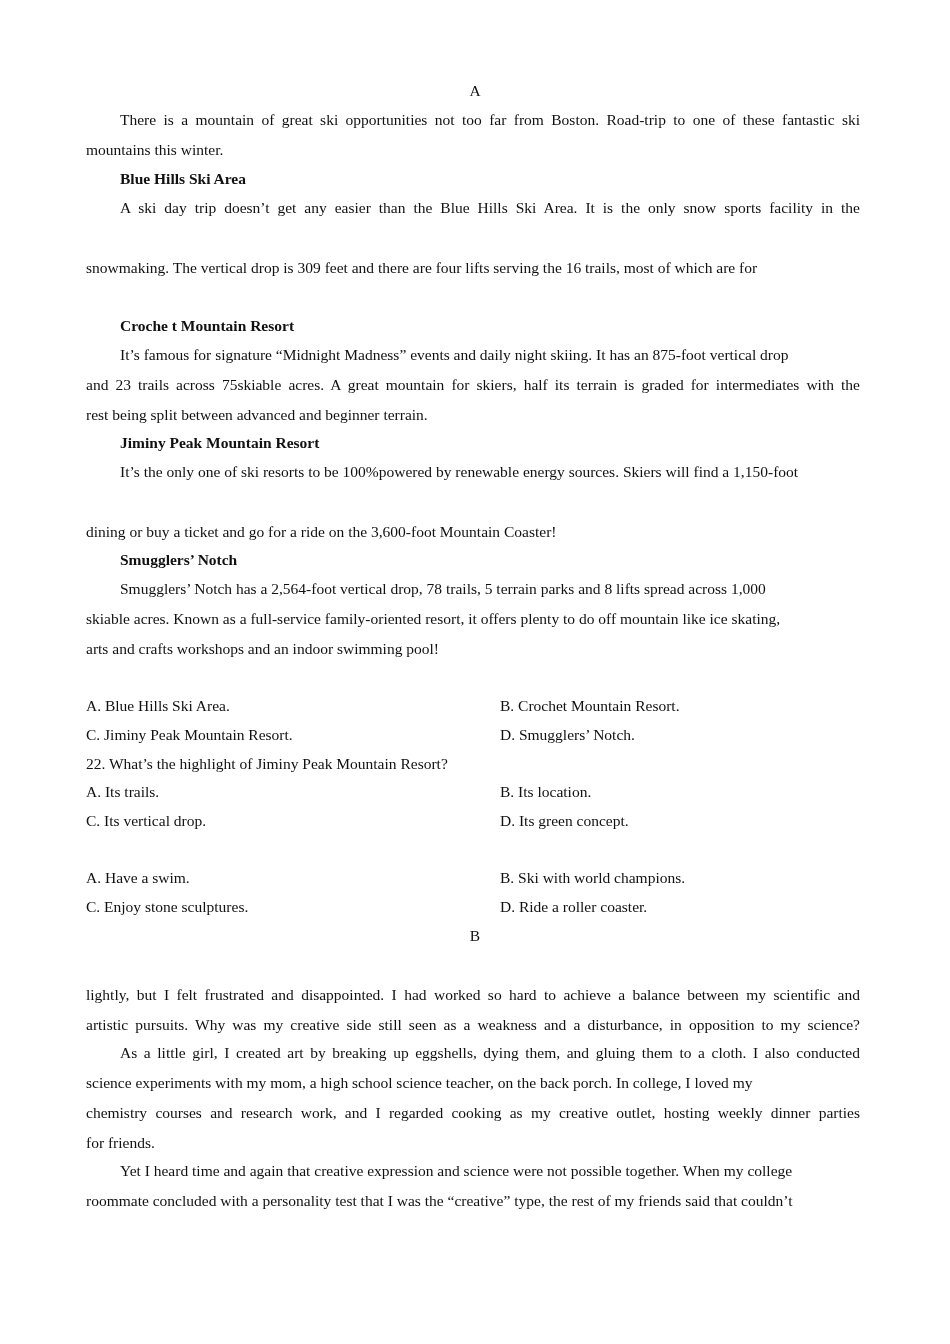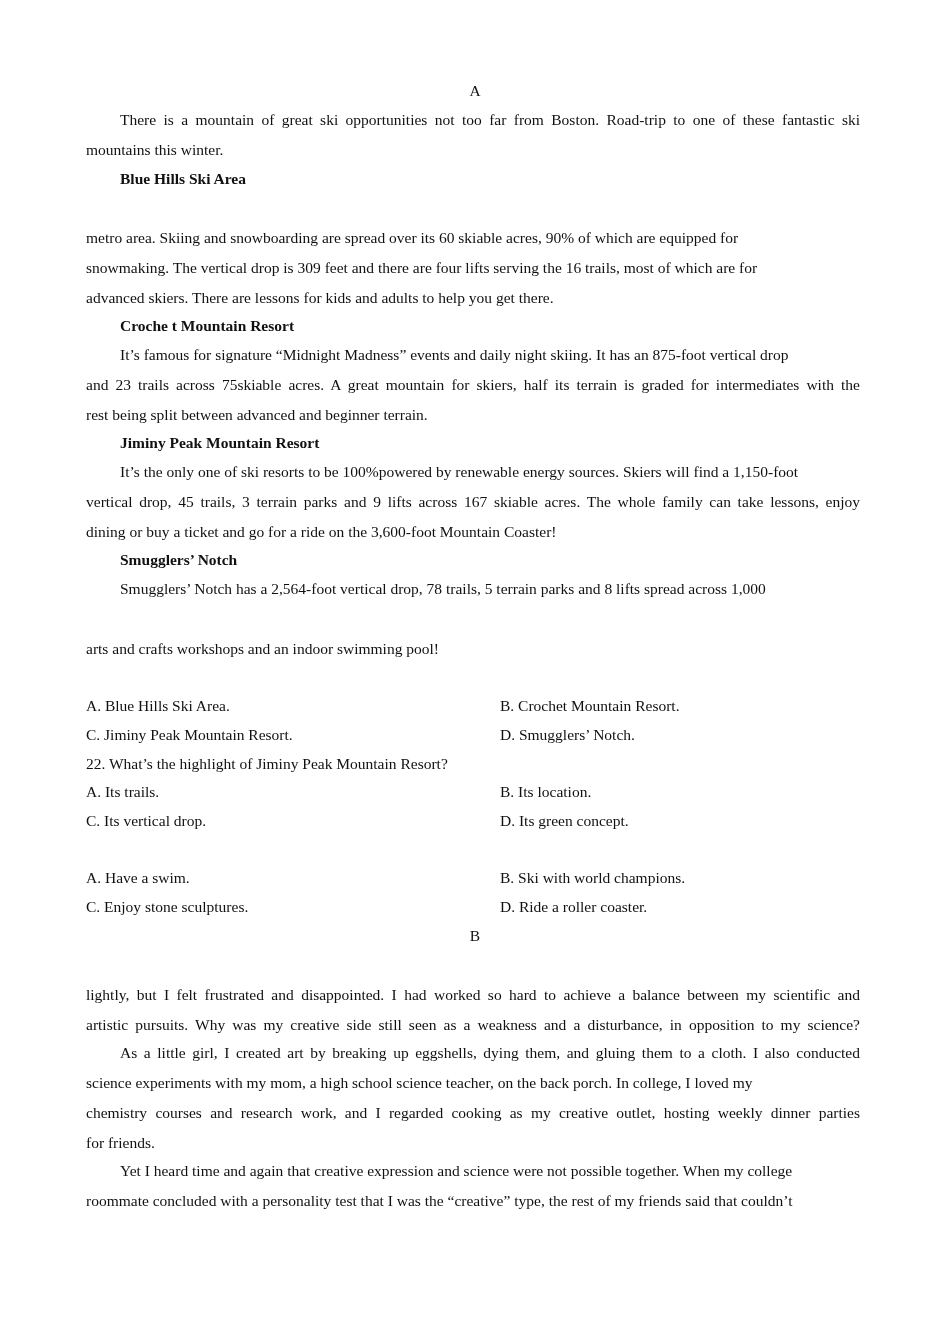--- a/index.html
+++ b/index.html
@@ -18,36 +18,35 @@
 <body>
 
 <div class="page">
 
   <div class="line center" style="top:81px">A</div>
 
   <div class="line indent just" style="top:110px">There is a mountain of great ski opportunities not too far from Boston. Road-trip to one of these fantastic ski</div>
   <div class="line" style="top:140px">mountains this winter.</div>
 
   <div class="line indent bold" style="top:169px">Blue Hills Ski Area</div>
-  <div class="line" style="top:228px">metro area. Skiing and snowboarding are spread over its 60 skiable acres, 90% of which are equipped for</div>
+  <div class="line indent just" style="top:198px">A ski day trip doesn’t get any easier than the Blue Hills Ski Area. It is the only snow sports facility in the</div>
   <div class="line" style="top:258px">snowmaking. The vertical drop is 309 feet and there are four lifts serving the 16 trails, most of which are for</div>
-  <div class="line" style="top:288px">advanced skiers. There are lessons for kids and adults to help you get there.</div>
 
   <div class="line indent bold" style="top:316px">Croche t Mountain Resort</div>
   <div class="line indent" style="top:345px">It’s famous for signature “Midnight Madness” events and daily night skiing. It has an 875-foot vertical drop</div>
   <div class="line just" style="top:375px">and 23 trails across 75skiable acres. A great mountain for skiers, half its terrain is graded for intermediates with the</div>
   <div class="line" style="top:405px">rest being split between advanced and beginner terrain.</div>
 
   <div class="line indent bold" style="top:433px">Jiminy Peak Mountain Resort</div>
   <div class="line indent" style="top:462px">It’s the only one of ski resorts to be 100%powered by renewable energy sources. Skiers will find a 1,150-foot</div>
-  <div class="line just" style="top:492px">vertical drop, 45 trails, 3 terrain parks and 9 lifts across 167 skiable acres. The whole family can take lessons, enjoy</div>
   <div class="line" style="top:522px">dining or buy a ticket and go for a ride on the 3,600-foot Mountain Coaster!</div>
 
   <div class="line indent bold" style="top:550px">Smugglers’ Notch</div>
   <div class="line indent" style="top:579px">Smugglers’ Notch has a 2,564-foot vertical drop, 78 trails, 5 terrain parks and 8 lifts spread across 1,000</div>
+  <div class="line" style="top:609px">skiable acres. Known as a full-service family-oriented resort, it offers plenty to do off mountain like ice skating,</div>
   <div class="line" style="top:639px">arts and crafts workshops and an indoor swimming pool!</div>
 
   <div class="line" style="top:696px">A. Blue Hills Ski Area.</div>
   <div class="line optB" style="top:696px">B. Crochet Mountain Resort.</div>
   <div class="line" style="top:725px">C. Jiminy Peak Mountain Resort.</div>
   <div class="line optB" style="top:725px">D. Smugglers’ Notch.</div>
 
   <div class="line" style="top:754px">22. What’s the highlight of Jiminy Peak Mountain Resort?</div>
   <div class="line" style="top:782px">A. Its trails.</div>
   <div class="line optB" style="top:782px">B. Its location.</div>

